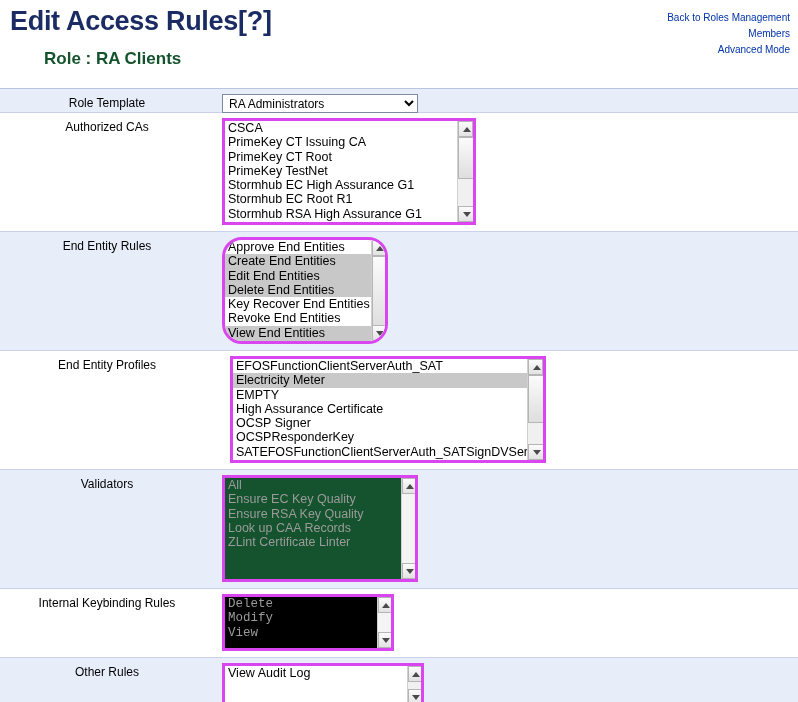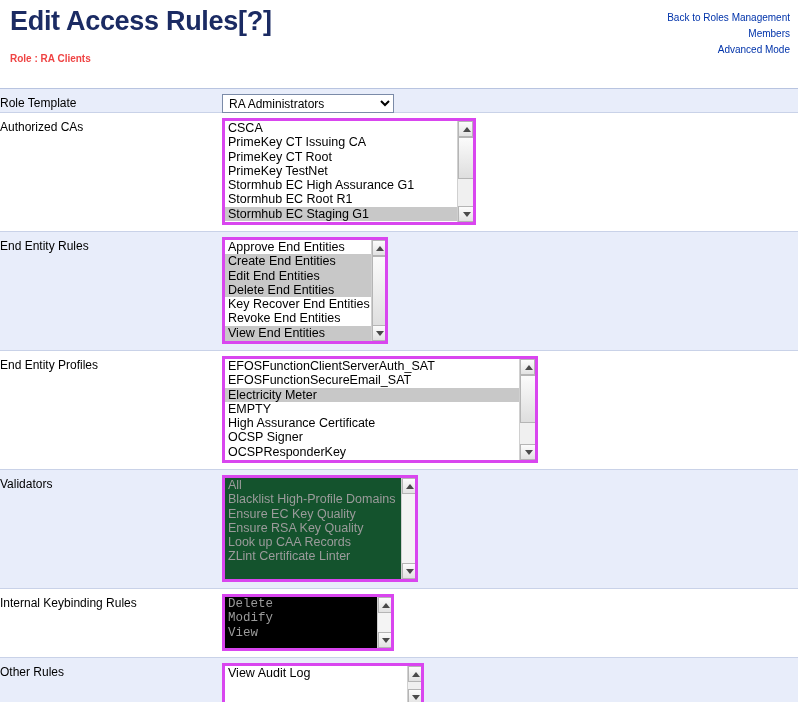--- a/index.html
+++ b/index.html
@@ -35,25 +35,26 @@
     color: #1b2b63;
     letter-spacing: -0.3px;
     margin: 0;
     line-height: 30px;
   }
   .help-link {
     color: #1b2b63;
     text-decoration: none;
   }
   .subtitle {
-    font-size: 10px;
+    font-size: 17px;
     font-weight: bold;
-    color: #ef4444;
+    color: #14532d;
     margin-top: 14px;
     line-height: 18px;
+    margin-left: 34px;
   }
   .header-links {
     position: absolute;
     top: 10px;
     right: 8px;
     text-align: right;
     line-height: 16px;
   }
   .header-links a {
     display: block;
@@ -71,36 +72,36 @@
     align-items: flex-start;
     border-bottom: 1px solid #c9d2e8;
     padding: 5px 0 6px 0;
     box-sizing: border-box;
   }
   .row.alt { background: #e8edfa; }
   .row.plain { background: #ffffff; }
   .row-label {
     width: 222px;
     min-width: 222px;
-    text-align: left;
+    text-align: center;
     padding-right: 8px;
     box-sizing: border-box;
     font-size: 12px;
     color: #000000;
     padding-top: 2px;
   }
   .row-field {
     flex: 1;
   }
 
   
   select.combo {
     font-family: "Liberation Sans", sans-serif;
     font-size: 12px;
-    width: 172px;
+    width: 196px;
     height: 19px;
     border: 1px solid #7b8ba8;
     background: #ffffff;
     padding: 1px 2px;
     box-sizing: border-box;
   }
   .listbox {
     border: 3px solid #d946ef;
     background: #ffffff;
     box-sizing: border-box;
@@ -202,36 +203,35 @@
       <div class="row-label">Authorized CAs</div>
       <div class="row-field">
         <div class="listbox" style="width:254px;height:107px;">
           <div class="items">
             <div class="opt">CSCA</div>
             <div class="opt">PrimeKey CT Issuing CA</div>
             <div class="opt">PrimeKey CT Root</div>
             <div class="opt">PrimeKey TestNet</div>
             <div class="opt">Stormhub EC High Assurance G1</div>
             <div class="opt">Stormhub EC Root R1</div>
-            <div class="opt selected">Stormhub EC Staging G1</div>
             <div class="opt">Stormhub RSA High Assurance G1</div>
           </div>
           <div class="scrollbar">
             <div class="arrow up"></div>
             <div class="thumb" style="top:16px;height:42px;"></div>
             <div class="arrow down"></div>
           </div>
         </div>
       </div>
     </div>
 
     <div class="row alt">
       <div class="row-label">End Entity Rules</div>
       <div class="row-field">
-        <div class="listbox" style="width:166px;height:107px;">
+        <div class="listbox" style="width:166px;height:107px;border-radius:20px;">
           <div class="items">
             <div class="opt">Approve End Entities</div>
             <div class="opt selected">Create End Entities</div>
             <div class="opt selected">Edit End Entities</div>
             <div class="opt selected">Delete End Entities</div>
             <div class="opt">Key Recover End Entities</div>
             <div class="opt">Revoke End Entities</div>
             <div class="opt selected">View End Entities</div>
             <div class="opt selected">View History</div>
           </div>
@@ -240,24 +240,23 @@
             <div class="thumb" style="top:16px;height:72px;"></div>
             <div class="arrow down"></div>
           </div>
         </div>
       </div>
     </div>
 
     <div class="row plain">
       <div class="row-label">End Entity Profiles</div>
       <div class="row-field">
-        <div class="listbox" style="width:316px;height:107px;">
+        <div class="listbox" style="width:316px;height:107px;margin-left:8px;">
           <div class="items">
             <div class="opt">EFOSFunctionClientServerAuth_SAT</div>
-            <div class="opt">EFOSFunctionSecureEmail_SAT</div>
             <div class="opt selected">Electricity Meter</div>
             <div class="opt">EMPTY</div>
             <div class="opt">High Assurance Certificate</div>
             <div class="opt">OCSP Signer</div>
             <div class="opt">OCSPResponderKey</div>
             <div class="opt">SATEFOSFunctionClientServerAuth_SATSignDVServer</div>
           </div>
           <div class="scrollbar">
             <div class="arrow up"></div>
             <div class="thumb" style="top:16px;height:48px;"></div>
@@ -266,21 +265,20 @@
         </div>
       </div>
     </div>
 
     <div class="row alt">
       <div class="row-label">Validators</div>
       <div class="row-field">
         <div class="listbox" style="width:196px;height:107px;background:#14532d;">
           <div class="items">
             <div class="opt disabled">All</div>
-            <div class="opt disabled">Blacklist High-Profile Domains</div>
             <div class="opt disabled">Ensure EC Key Quality</div>
             <div class="opt disabled">Ensure RSA Key Quality</div>
             <div class="opt disabled">Look up CAA Records</div>
             <div class="opt disabled">ZLint Certificate Linter</div>
           </div>
           <div class="scrollbar narrow" style="background:#f4f4f4;">
             <div class="arrow up"></div>
             <div class="arrow down"></div>
           </div>
         </div>

